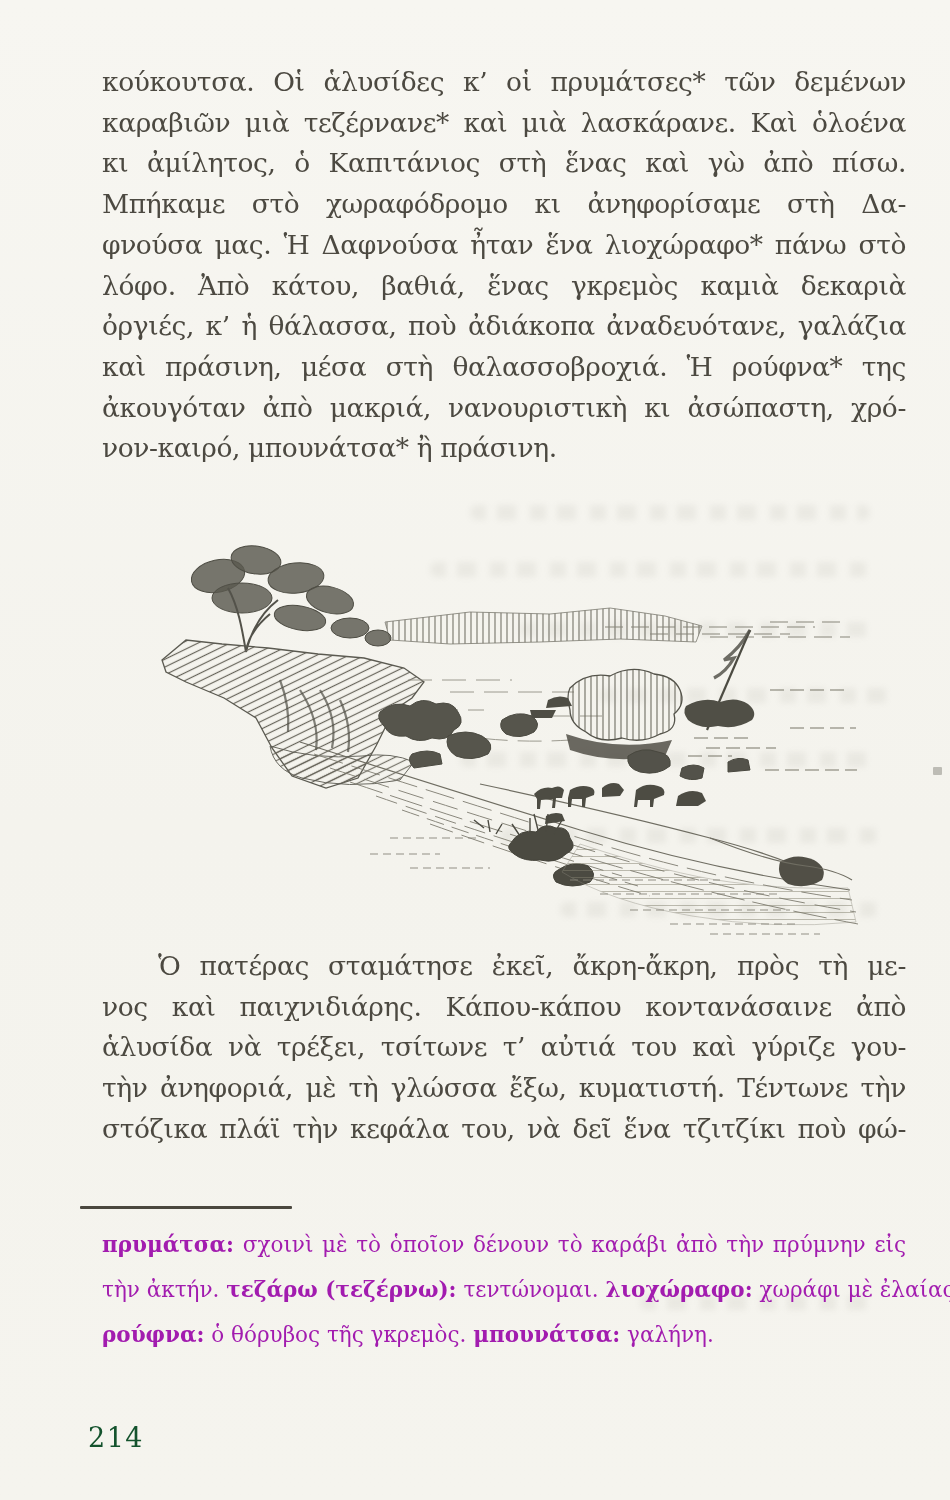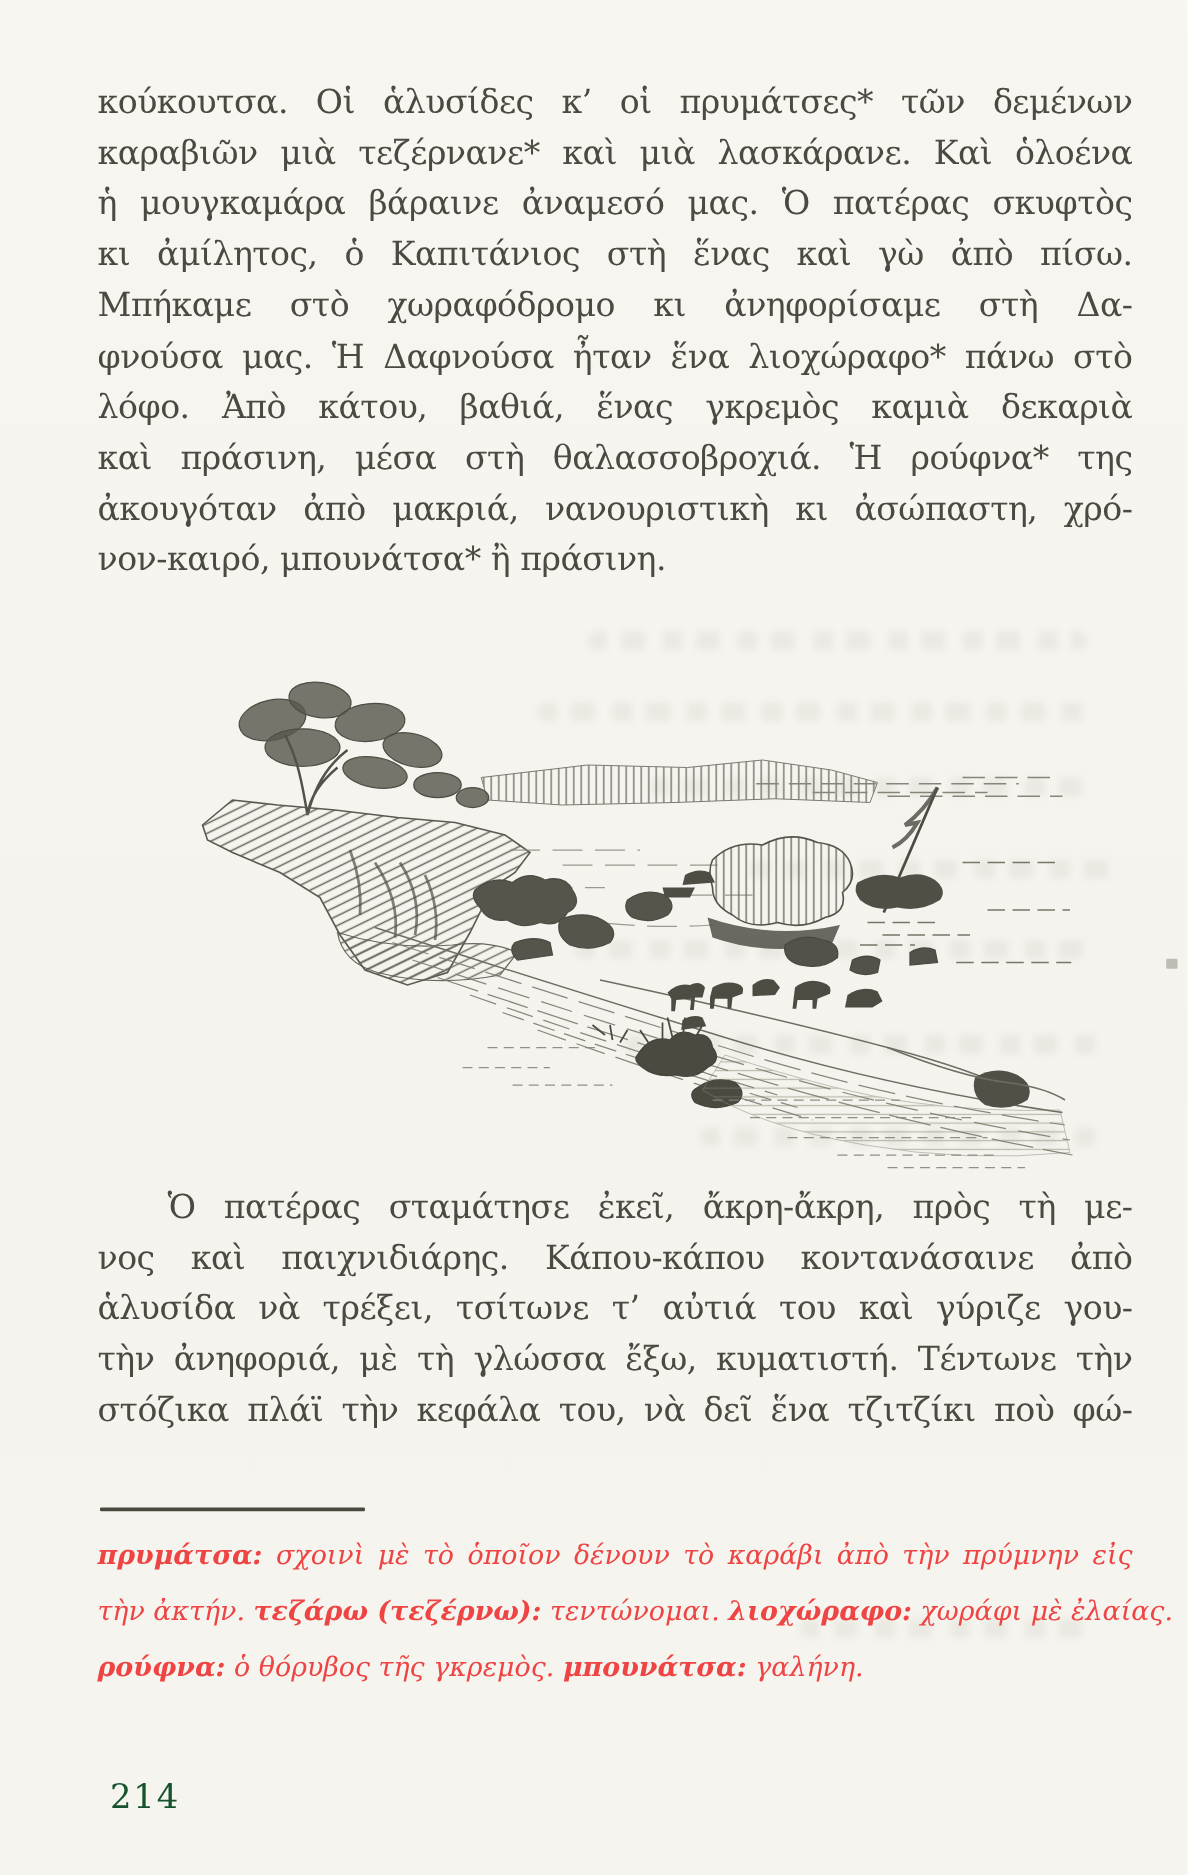--- a/index.html
+++ b/index.html
@@ -15,51 +15,52 @@
     position:absolute;left:78px;width:828px;
     font-size:26.5px;line-height:40.7px;letter-spacing:-0.015em;
   }
   #p1{top:62px;}
   #p2{top:946px;}
   .line{
     white-space:nowrap;
     text-align:justify;
     text-align-last:justify;
     text-justify:inter-word;
+    margin-left:24px;
   }
   .line.flush{text-align-last:left;}
   .line.indent{padding-left:56px;}
   .illustration{position:absolute;left:150px;top:538px;width:715px;height:400px;}
   .fnrule{position:absolute;left:80px;top:1206px;width:212px;height:3px;background:#4a473e;border-radius:1px;}
   .footnotes{
     position:absolute;left:78px;top:1222px;width:828px;
-    font-size:21.5px;line-height:45px;font-style:italic;color:#ef4444;
+    font-size:21.5px;line-height:45px;color:#a21caf;
   }
   .footnotes .term{font-weight:bold;}
   .pageno{position:absolute;left:88px;top:1422px;font-size:27px;letter-spacing:1.5px;color:#14532d;}
   .artifact{position:absolute;left:933px;top:767px;width:9px;height:8px;background:#8f8e86;opacity:.55;border-radius:1px;}
   .ghost{
     position:absolute;height:15px;border-radius:7px;
     background:repeating-linear-gradient(90deg,#8d8b7e 0 16px,transparent 16px 27px,#8d8b7e 27px 46px,transparent 46px 60px);
     filter:blur(3px);opacity:.10;pointer-events:none;
   }
 </style>
 </head>
 <body>
 
 <div class="page">
 
   <div class="textblock" id="p1">
     <div class="line">κούκουτσα. Οἱ ἁλυσίδες κ’ οἱ πρυμάτσες* τῶν δεμένων</div>
     <div class="line">καραβιῶν μιὰ τεζέρνανε* καὶ μιὰ λασκάρανε. Καὶ ὁλοένα</div>
-    <div class="line">ἡ μουγκαμάρα βάραινε ἀναμεσό μας. Ὁ πατέρας σκυφτὸς</div>
     <div class="line">κι ἀμίλητος, ὁ Καπιτάνιος στὴ ἕνας καὶ γὼ ἀπὸ πίσω.</div>
     <div class="line">Μπήκαμε στὸ χωραφόδρομο κι ἀνηφορίσαμε στὴ Δα-</div>
     <div class="line">φνούσα μας. Ἡ Δαφνούσα ἦταν ἕνα λιοχώραφο* πάνω στὸ</div>
     <div class="line">λόφο. Ἀπὸ κάτου, βαθιά, ἕνας γκρεμὸς καμιὰ δεκαριὰ</div>
+    <div class="line">ὀργιές, κ’ ἡ θάλασσα, ποὺ ἀδιάκοπα ἀναδευότανε, γαλάζια</div>
     <div class="line">καὶ πράσινη, μέσα στὴ θαλασσοβροχιά. Ἡ ρούφνα* της</div>
     <div class="line">ἀκουγόταν ἀπὸ μακριά, νανουριστικὴ κι ἀσώπαστη, χρό-</div>
     <div class="line flush">νον-καιρό, μπουνάτσα* ἢ πράσινη.</div>
   </div>
 
   <div>
     <div class="ghost" style="left:470px;top:505px;width:400px;"></div>
     <div class="ghost" style="left:430px;top:562px;width:440px;"></div>
     <div class="ghost" style="left:520px;top:622px;width:360px;"></div>
     <div class="ghost" style="left:600px;top:688px;width:290px;"></div>

